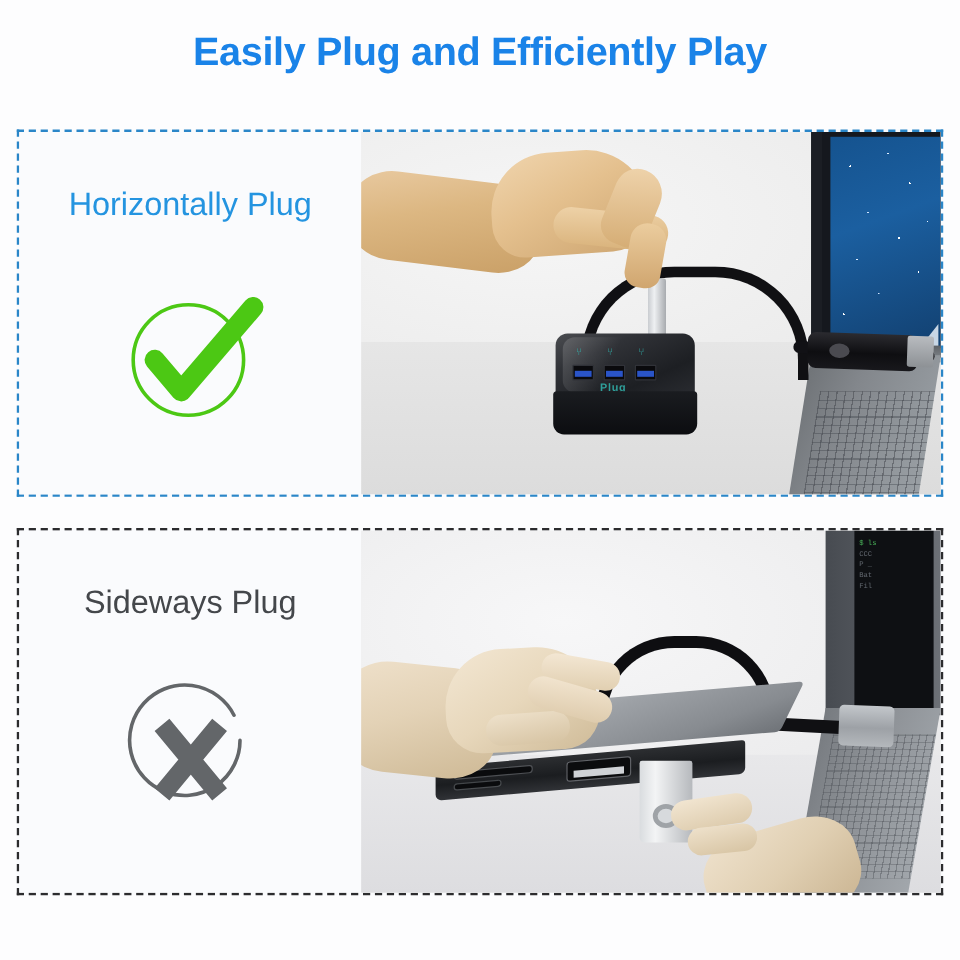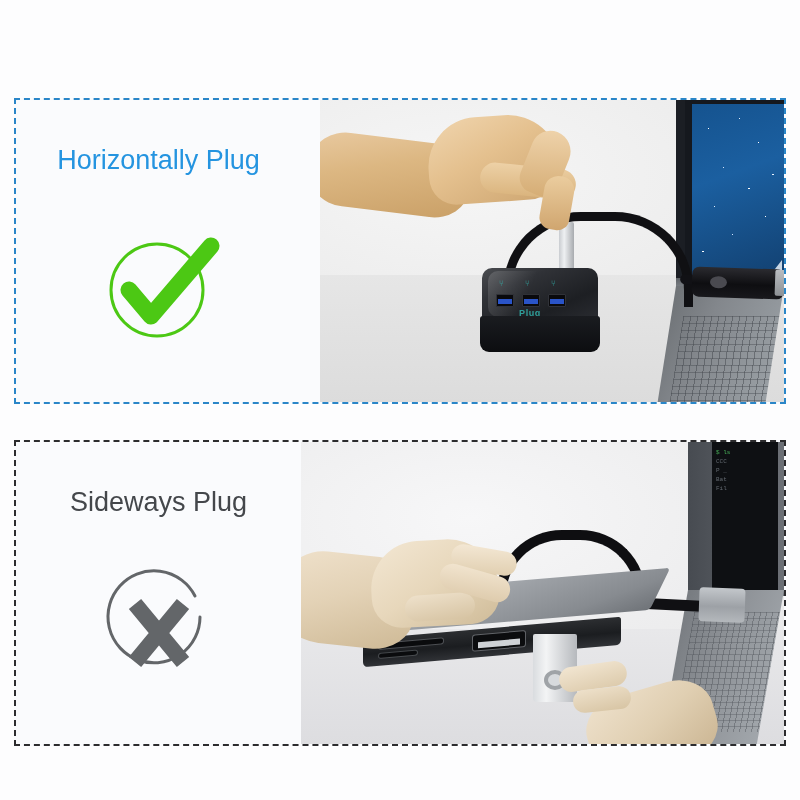--- a/index.html
+++ b/index.html
@@ -37,21 +37,21 @@
   
   .panel {
     position: absolute;
     left: 14px;
     width: 772px;
     height: 306px;
     display: flex;
     background: #fafbfd;
     overflow: hidden;
   }
-  .panel-top    { top: 98px;  border: 2px dashed #2a86c8; gap: 19px; }
+  .panel-top    { top: 108px;  border: 2px dashed #2a86c8; }
   .panel-bottom { top: 440px;  border: 2px dashed #2c2c2e; }
 
   
   .label-col {
     position: relative;
     width: 285px;
     flex: 0 0 285px;
     background: #fafbfd;
   }
 
@@ -431,20 +431,21 @@
     background: linear-gradient(172deg, #eee1cb, #d7c4a3);
     border-radius: 12px;
     transform: rotate(-6deg);
   }
 </style>
 </head>
 <body>
 
 <div class="page">
 
+  <div class="page-title">Easily Plug and Efficiently Play</div>
 
   <div class="panel panel-top">
 
     <div class="label-col">
       <div class="plug-label ok">Horizontally Plug</div>
 
       <div class="status-icon">
         <svg viewBox="0 0 120 120" aria-hidden="true">
           <circle cx="58" cy="62" r="46" fill="none" stroke="#4cc814" stroke-width="3"></circle>
           <path d="M30 62 L52 88 L112 18" fill="none" stroke="#4cc814" stroke-width="17" stroke-linecap="round" stroke-linejoin="round"></path>

